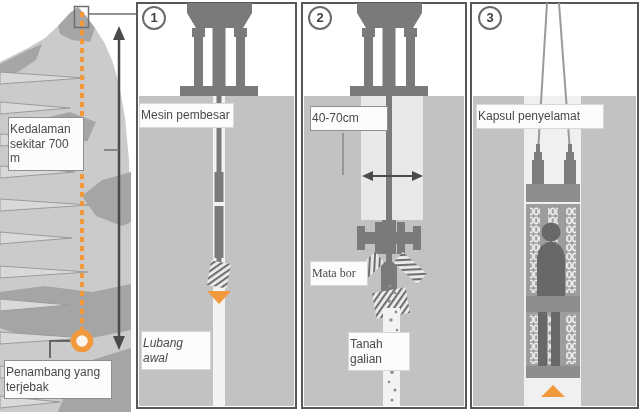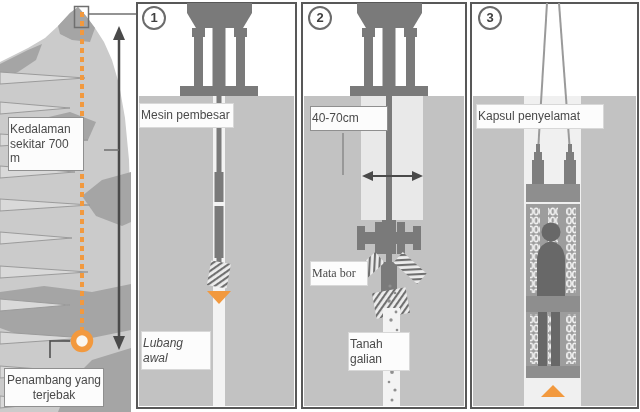--- a/index.html
+++ b/index.html
@@ -189,21 +189,21 @@
         <rect x="538" y="312" width="9" height="54"></rect>
         <rect x="551" y="312" width="9" height="54"></rect>
       </g>
       <rect x="526" y="366" width="54" height="12" fill="#8E8E8E"></rect>
     </g>
     <polygon points="541,397 565,397 553,385" fill="#F2993E"></polygon>
   </g>
 </svg>
 
   <div class="label bordered" style="left:8px;top:117px;width:76px;">Kedalaman sekitar 700 m</div>
-  <div class="label bordered" style="left:4px;top:368px;width:100px;text-align:center;">Penambang yang terjebak</div>
+  <div class="label bordered" style="left:4px;top:360px;width:108px;">Penambang yang terjebak</div>
 
   <div class="step-num" style="left:142px;top:6px;">1</div>
   <div class="label soft" style="left:139px;top:103px;width:95px;">Mesin pembesar</div>
   <div class="label soft" style="left:141px;top:331px;width:70px;font-style:italic;">Lubang awal</div>
 
   <div class="step-num" style="left:308px;top:6px;">2</div>
   <div class="label bordered" style="left:310px;top:106px;width:78px;">40-70cm</div>
   <div class="label soft" style="left:310px;top:261px;width:58px;font-family:Liberation Serif, serif;">Mata bor</div>
   <div class="label soft" style="left:312px;top:332px;width:62px;margin-left:36px;">Tanah galian</div>
 

